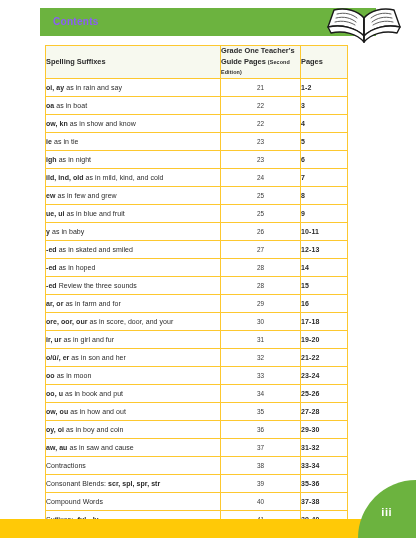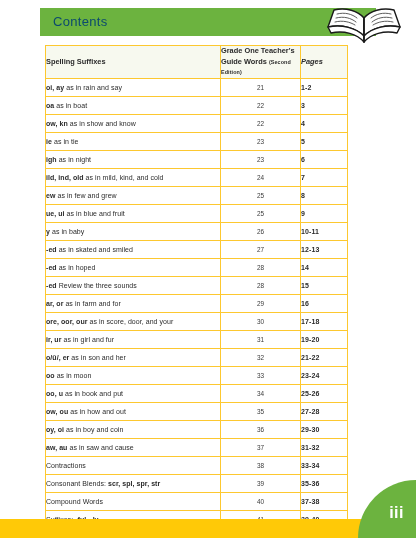--- a/index.html
+++ b/index.html
@@ -28,23 +28,23 @@
     left: 0;
     top: 0;
     width: 336px;
     height: 28px;
     background: #6CB33F;
   }
   #header-title {
     position: absolute;
     left: 13px;
     top: 5px;
-    color: #0c4a6e;
-    font-size: 13px;
-    font-weight: 400;
+    color: #8b5cf6;
+    font-size: 10px;
+    font-weight: 700;
     letter-spacing: 0.3px;
     line-height: 18px;
     white-space: nowrap;
   }
 
   
   #book-illustration {
     position: absolute;
     left: 318px;
     top: 0px;
@@ -74,21 +74,21 @@
   thead tr { background: #F7F9EF; }
 
   th.th-cell {
     text-align: left;
     padding: 5px 6px 6px 6px;
     font-size: 7.4px;
     font-weight: bold;
     color: #2B2B2B;
     line-height: 10.5px;
   }
-  th.th-pages { vertical-align: middle; font-style: italic; }
+  th.th-pages { vertical-align: middle; }
   .th-sub {
     font-size: 5.4px;
     font-weight: bold;
     letter-spacing: 0.1px;
   }
 
   tbody td {
     height: 17px;
     font-size: 7px;
     color: #2B2B2B;
@@ -125,24 +125,24 @@
     position: absolute;
     right: 0;
     bottom: 0;
     width: 58px;
     height: 58px;
     background: #6CB33F;
     border-top-left-radius: 58px;
   }
   #footer-page-number {
     position: absolute;
-    right: 12px;
+    right: 24px;
     bottom: 19px;
     color: #ffffff;
-    font-size: 16px;
+    font-size: 11px;
     font-weight: bold;
     letter-spacing: 0.5px;
     line-height: 13px;
     text-align: right;
   }
 </style>
 </head>
 <body>
 
 <div id="page-header">
@@ -172,21 +172,21 @@
 
 <table id="contents-table">
   <colgroup>
     <col class="c-pattern">
     <col class="c-unit">
     <col class="c-pages">
   </colgroup>
   <thead>
     <tr>
       <th class="th-cell">Spelling Suffixes</th>
-      <th class="th-cell"><span>Grade One Teacher's Guide Words</span> <span class="th-sub">(Second Edition)</span></th>
+      <th class="th-cell"><span>Grade One Teacher's Guide Pages</span> <span class="th-sub">(Second Edition)</span></th>
       <th class="th-cell th-pages">Pages</th>
     </tr>
   </thead>
   <tbody id="table-body">
       <tr>
         <td class="cell-pattern"><span class="bold">oi, ay</span><span> as in rain and say</span></td>
         <td class="cell-unit">21</td>
         <td class="cell-pages">1-2</td>
       </tr>
       <tr>

